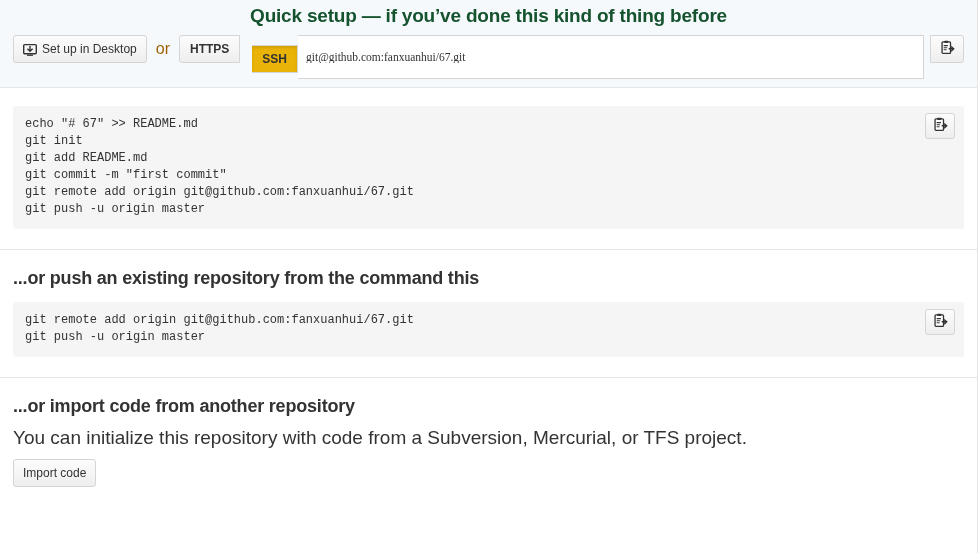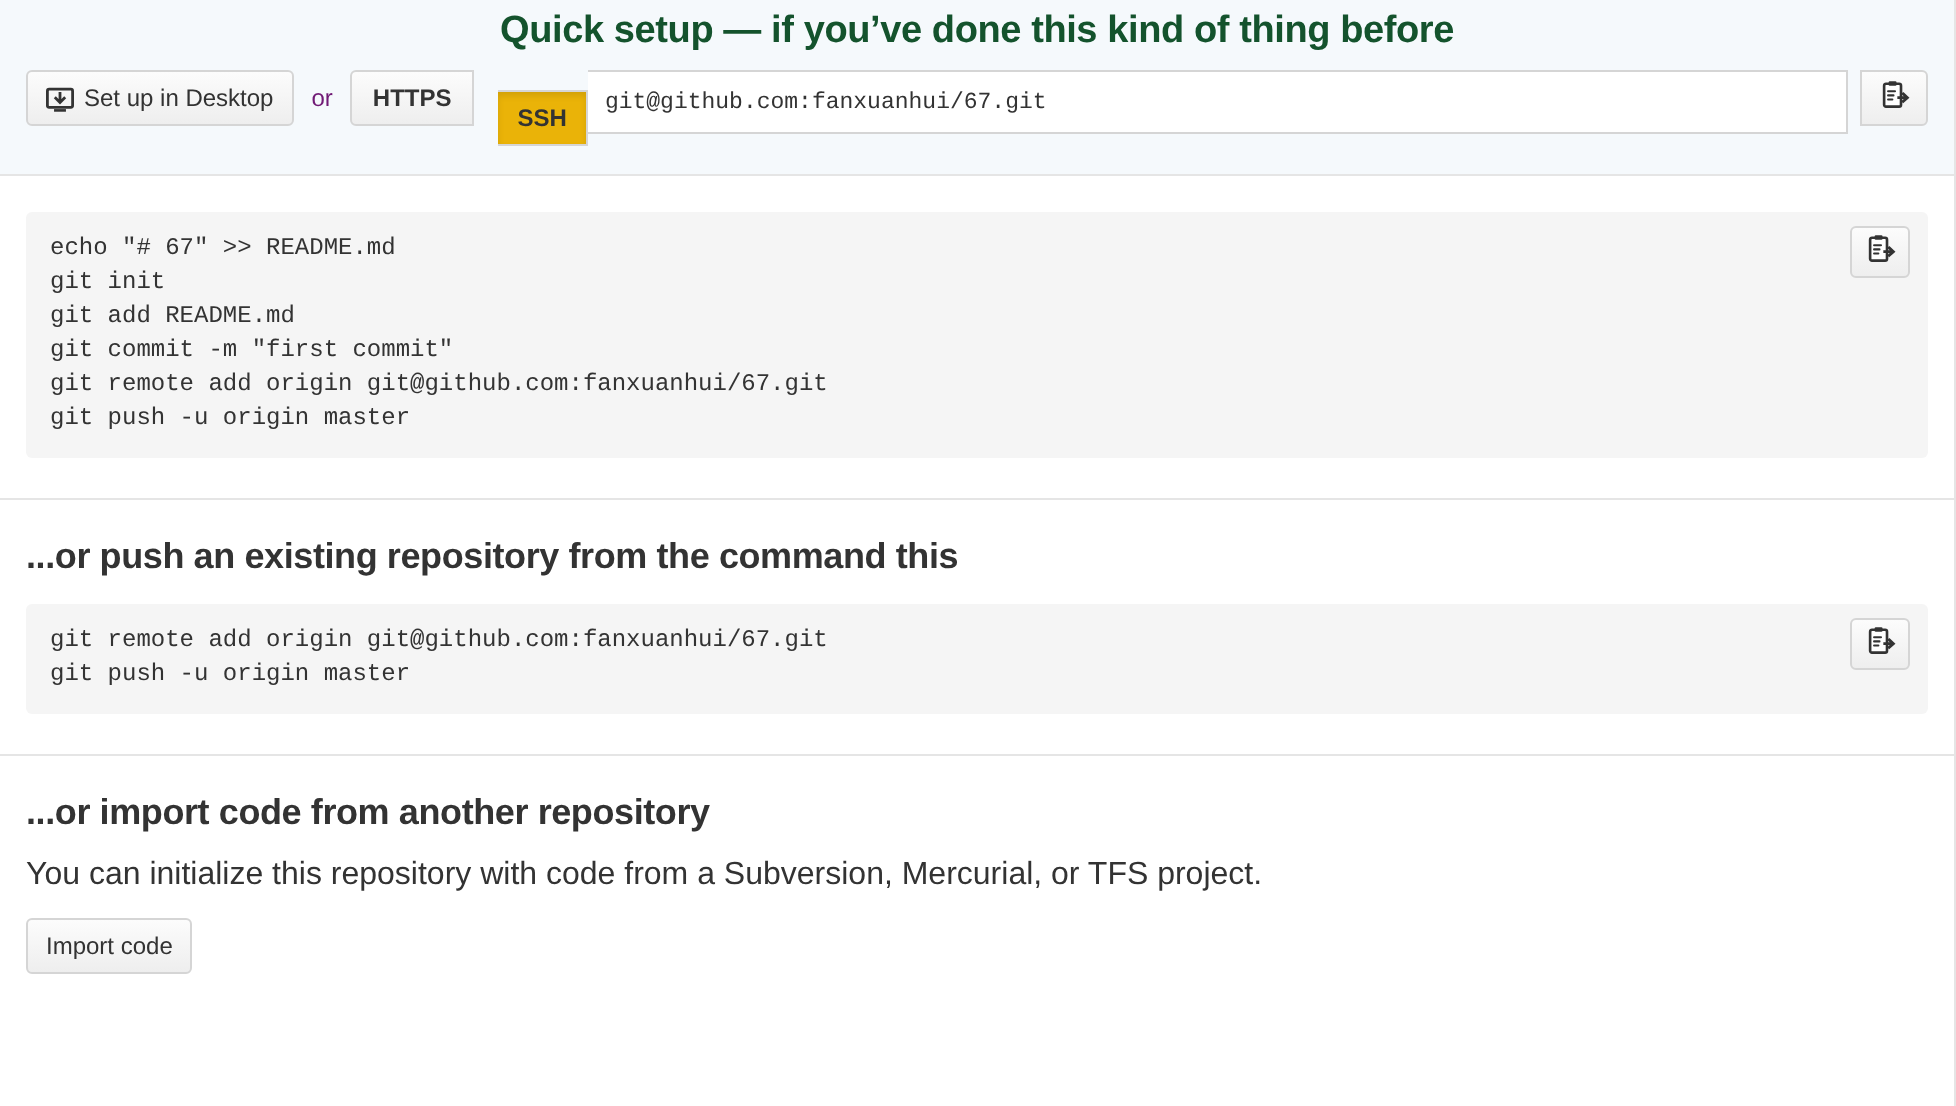--- a/index.html
+++ b/index.html
@@ -68,22 +68,22 @@
     width: 14px;
     height: 14px;
     margin-right: 5px;
     flex: 0 0 auto;
     position: relative;
     top: 1px;
   }
   .or-text {
     display: inline-flex;
     align-items: center;
-    font-size: 12px;
-    color: #701a75;
+    font-size: 16px;
+    color: #a16207;
     padding: 0 9px;
   }
   .proto-group {
     display: inline-flex;
     align-items: center;
     gap: 12px;
   }
   .proto-btn {
     display: inline-flex;
     align-items: center;
@@ -102,27 +102,27 @@
   .proto-btn.last  { border-left: none; border-radius: 0; }
   .proto-btn.selected {
     background-image: none;
     background-color: #eab308;
     box-shadow: inset 0 2px 3px rgba(0,0,0,0.10);
     margin-top: 20px;
   }
   .url-field {
     flex: 1 1 auto;
     box-sizing: border-box;
-    height: 32px;
+    height: 44px;
     line-height: 26px;
     border: 1px solid #d5d5d5;
     border-left: none;
     background: #ffffff;
     color: #333333;
-    font-family: Liberation Mono, monospace;
+    font-family: Liberation Serif, serif;
     font-size: 11.5px;
     padding: 0 8px;
     outline: none;
     min-width: 0;
   }
   .copy-btn {
     box-sizing: border-box;
     width: 34px;
     height: 28px;
     flex: 0 0 auto;
@@ -183,21 +183,21 @@
     height: 26px;
     display: inline-flex;
     align-items: center;
     justify-content: center;
     border: 1px solid #d5d5d5;
     border-radius: 3px;
     background-image: linear-gradient(#fcfcfc, #eeeeee);
     cursor: pointer;
   }
   .import-desc {
-    font-size: 16px;
+    font-size: 19px;
     color: #333333;
     margin: 12px 0 13px 0;
     line-height: 16px;
   }
   .import-btn-row { display: block; }
 </style>
 </head>
 <body>
 
 <div class="page">

